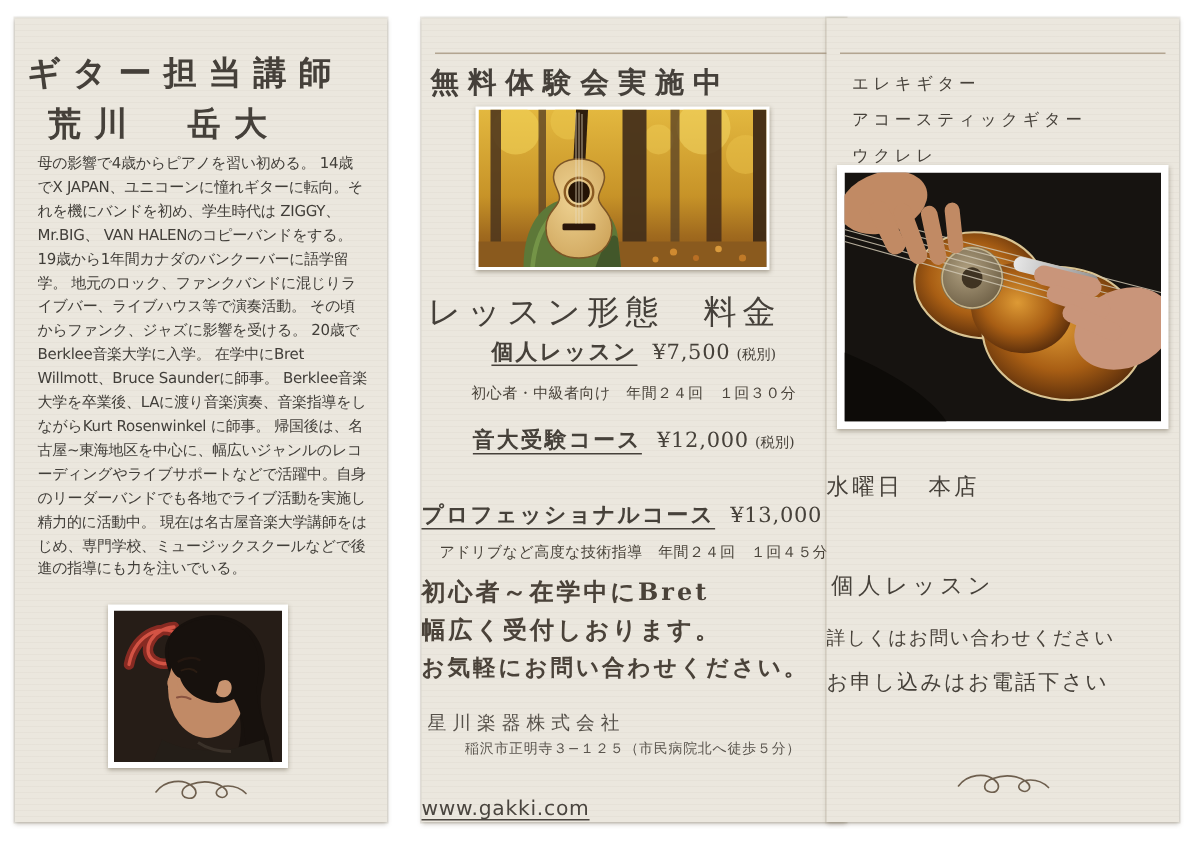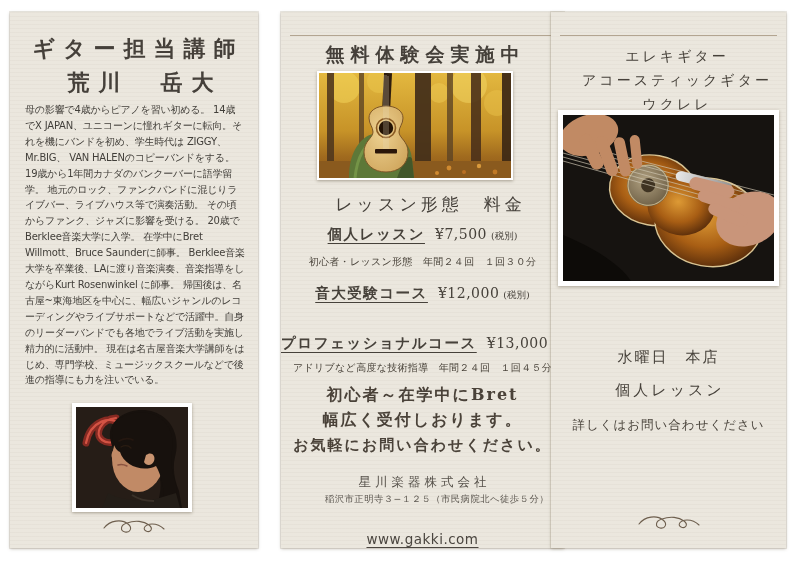--- a/index.html
+++ b/index.html
@@ -12,21 +12,21 @@
   .panel {
     position:absolute; top:12px; height:536px; background:#ebe7de;
     background-image:repeating-linear-gradient(180deg, rgba(120,105,85,0.045) 0 1px, rgba(255,255,255,0.0) 1px 4px);
     box-shadow:0 1px 3px rgba(96,85,66,0.35), 0 0 0 1px rgba(180,170,150,0.25);
   }
   .panel-left   { left:10px;  width:248px; }
   .panel-middle { left:281px; width:283px; }
   .panel-right  { left:551px; width:235px; }
 
   .serif { font-family:"DejaVu Serif","Liberation Serif",serif; }
-  .abs { position:absolute; left:0; right:0; text-align:center; }
+  .abs { position:absolute; left:0; right:0; text-align:left; }
 
   .rule-top { position:absolute; top:23px; left:9px; right:9px; height:1px; background:#b3a591; }
 
   
   .l-title { top:22px; font-size:22px; letter-spacing:8px; padding-left:8px; color:#45403a; }
   .l-name  { top:56px; font-size:22px; letter-spacing:9px; padding-left:22px; color:#45403a; }
   .l-bio   {
     position:absolute; top:90px; left:15px; width:220px;
     font-size:10px; line-height:15.9px; letter-spacing:-0.2px;
     color:#413e39; text-align:left;
@@ -39,21 +39,21 @@
   .l-photo svg { display:block; width:112px; height:101px; }
 
   .flourish { position:absolute; left:0; right:0; display:flex; justify-content:center; }
   .l-flourish { top:504px; }
   .r-flourish { top:500px; }
 
   
   .m-title   { top:30px;  font-size:19px; letter-spacing:6px; padding-left:6px; color:#45403a; }
   .m-photo   { top:59px; left:36px; width:196px; height:109px; padding:2px; }
   .m-photo svg { display:block; width:192px; height:105px; }
-  .m-heading { top:181px; font-size:17px; letter-spacing:4px; padding-left:16px; color:#45403a; font-weight:500; }
+  .m-heading { top:181px; font-size:22px; letter-spacing:4px; padding-left:4px; color:#45403a; font-weight:500; }
 
   .course-line { position:absolute; left:0; right:0; text-align:center; white-space:nowrap; color:#46413a; }
   .course-name { font-size:14.5px; font-weight:600; letter-spacing:1.5px; text-decoration:underline; text-underline-offset:4px; }
   .course-price { font-size:14px; margin-left:10px; letter-spacing:0.5px; }
   .course-tax { font-size:9.5px; margin-left:4px; }
   .course-desc { position:absolute; left:0; right:0; text-align:center; font-size:10px; letter-spacing:0.3px; color:#4a443b; white-space:nowrap; }
   .c1-line { top:212px; } .c1-desc { top:243px; }
   .c2-line { top:271px; } .c2-desc { top:295px; }
   .c3-line { top:321px; } .c3-desc { top:349px; }
 
@@ -61,25 +61,25 @@
   .appeal-1 { top:373px; font-size:16px; }
   .appeal-2 { top:398px; font-size:16px; }
   .appeal-3 { top:424px; font-size:15px; }
 
   .m-company { top:462px; font-size:12.5px; letter-spacing:4px; padding-left:4px; color:#56514a; }
   .m-address { top:481px; font-size:9.3px; letter-spacing:0.5px; color:#5a554e; white-space:nowrap;padding-left:29px; }
   .m-phone   { top:496px; font-size:16.5px; letter-spacing:0.5px; color:#4a453f; }
   .m-website { top:519px; font-size:13.5px; letter-spacing:0.5px; color:#4a453f; text-decoration:underline; text-underline-offset:3px; cursor:pointer; }
 
   
-  .r-instr { color:#46413a; font-size:14px; letter-spacing:3px; padding-left:17px; }
+  .r-instr { color:#46413a; font-size:11px; letter-spacing:3px; padding-left:17px; }
   .r-instr-1 { top:36px; } .r-instr-2 { top:60px; } .r-instr-3 { top:84px; }
   .r-photo { top:98px; left:7px; width:221px; height:176px; padding:5px; }
   .r-photo svg { display:block; width:211px; height:166px; }
-  .r-schedule { top:303px; font-size:15px; letter-spacing:2px; color:#46413a;margin-top:33px; }
+  .r-schedule { top:303px; font-size:15px; letter-spacing:2px; color:#46413a; }
   .r-lesson   { top:369px; font-size:15px; letter-spacing:3px; padding-left:3px; color:#46413a; }
   .r-contact-1 { top:405px; font-size:12.5px; letter-spacing:1px; color:#4a443c; }
   .r-contact-2 { top:434px; font-size:14px; letter-spacing:1.5px; font-weight:500; color:#46413a; }
 </style>
 </head>
 <body>
 
 <div class="canvas">
 
   <section class="panel panel-left">
@@ -158,21 +158,21 @@
         <rect x="56" y="76" width="22" height="4.5" rx="1" fill="#2a160a"></rect>
         <path d="M65 2 L65 76 M67 2 L67 76 M69 3 L69 76" stroke="#e8ddc2" stroke-width="0.6" opacity="0.8"></path>
       </svg>
     </figure>
 
     <h2 class="abs serif m-heading">レッスン形態　料金</h2>
 
     <div class="course-line serif c1-line">
       <span class="course-name">個人レッスン</span><span class="course-price">¥7,500</span><span class="course-tax">(税別)</span>
     </div>
-    <div class="course-desc serif c1-desc">初心者・レッスン形態　年間２４回　１回３０分</div>
+    <div class="course-desc serif c1-desc">初心者・中級者向け　年間２４回　１回３０分</div>
 
     <div class="course-line serif c2-line">
       <span class="course-name">音大受験コース</span><span class="course-price">¥12,000</span><span class="course-tax">(税別)</span>
     </div>
 
     <div class="course-line serif c3-line">
       <span class="course-name">プロフェッショナルコース</span><span class="course-price">¥13,000</span><span class="course-tax">(税別)</span>
     </div>
     <div class="course-desc serif c3-desc">アドリブなど高度な技術指導　年間２４回　１回４５分</div>
 
@@ -241,20 +241,21 @@
           <rect x="126" y="66" width="46" height="13" rx="6.5" transform="rotate(14 149 72)"></rect>
           <rect x="134" y="80" width="44" height="12" rx="6" transform="rotate(18 156 86)"></rect>
           <rect x="144" y="94" width="42" height="12" rx="6" transform="rotate(24 165 100)"></rect>
         </g>
       </svg>
     </figure>
 
     <div class="abs serif r-schedule">水曜日　本店</div>
     <div class="abs serif r-lesson">個人レッスン</div>
     <div class="abs serif r-contact-1">詳しくはお問い合わせください</div>
+    <div class="abs serif r-contact-2">お申し込みはお電話下さい</div>
 
     <div class="flourish r-flourish">
       <svg width="64" height="20" viewBox="0 0 64 20">
         <path d="M2 12 C8 4 20 3 26 8 C31 12 28 17 23 16 C18 15 18 9 25 7 C33 4 42 5 47 9 C52 13 48 17 44 15 C40 13 43 8 50 8 C56 8 60 11 62 13" stroke="#6e5f4e" stroke-width="1.1" fill="none" stroke-linecap="round"></path>
       </svg>
     </div>
   </section>
 
 </div>
 

